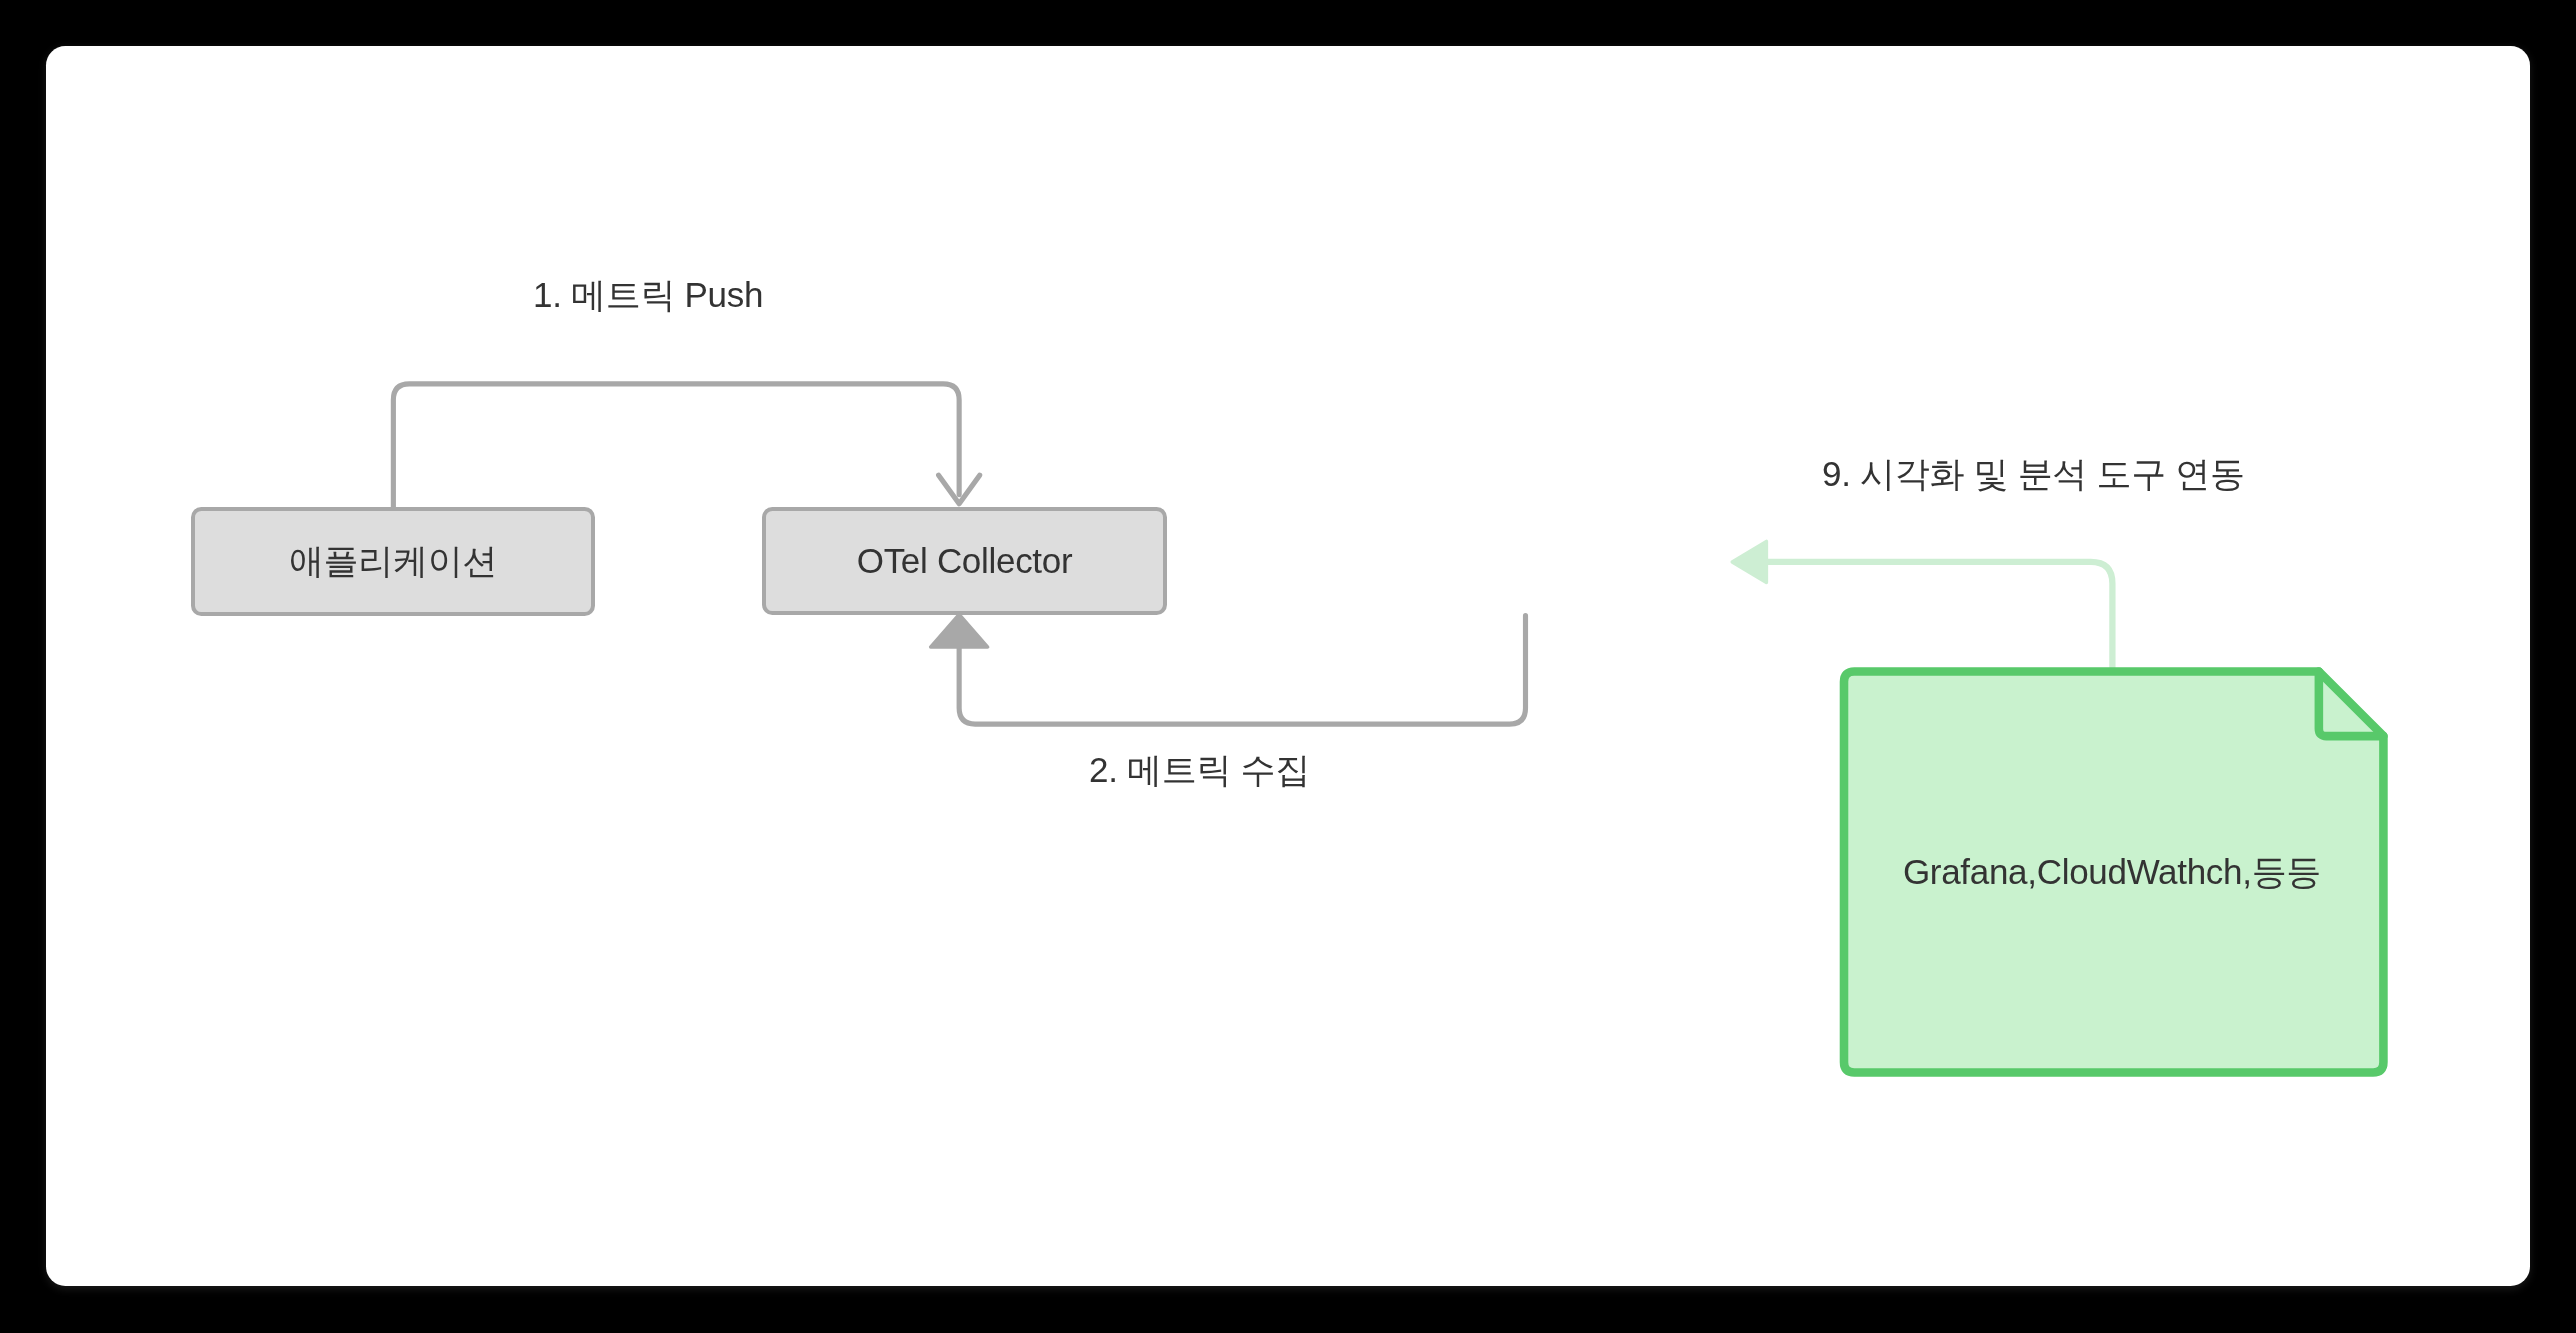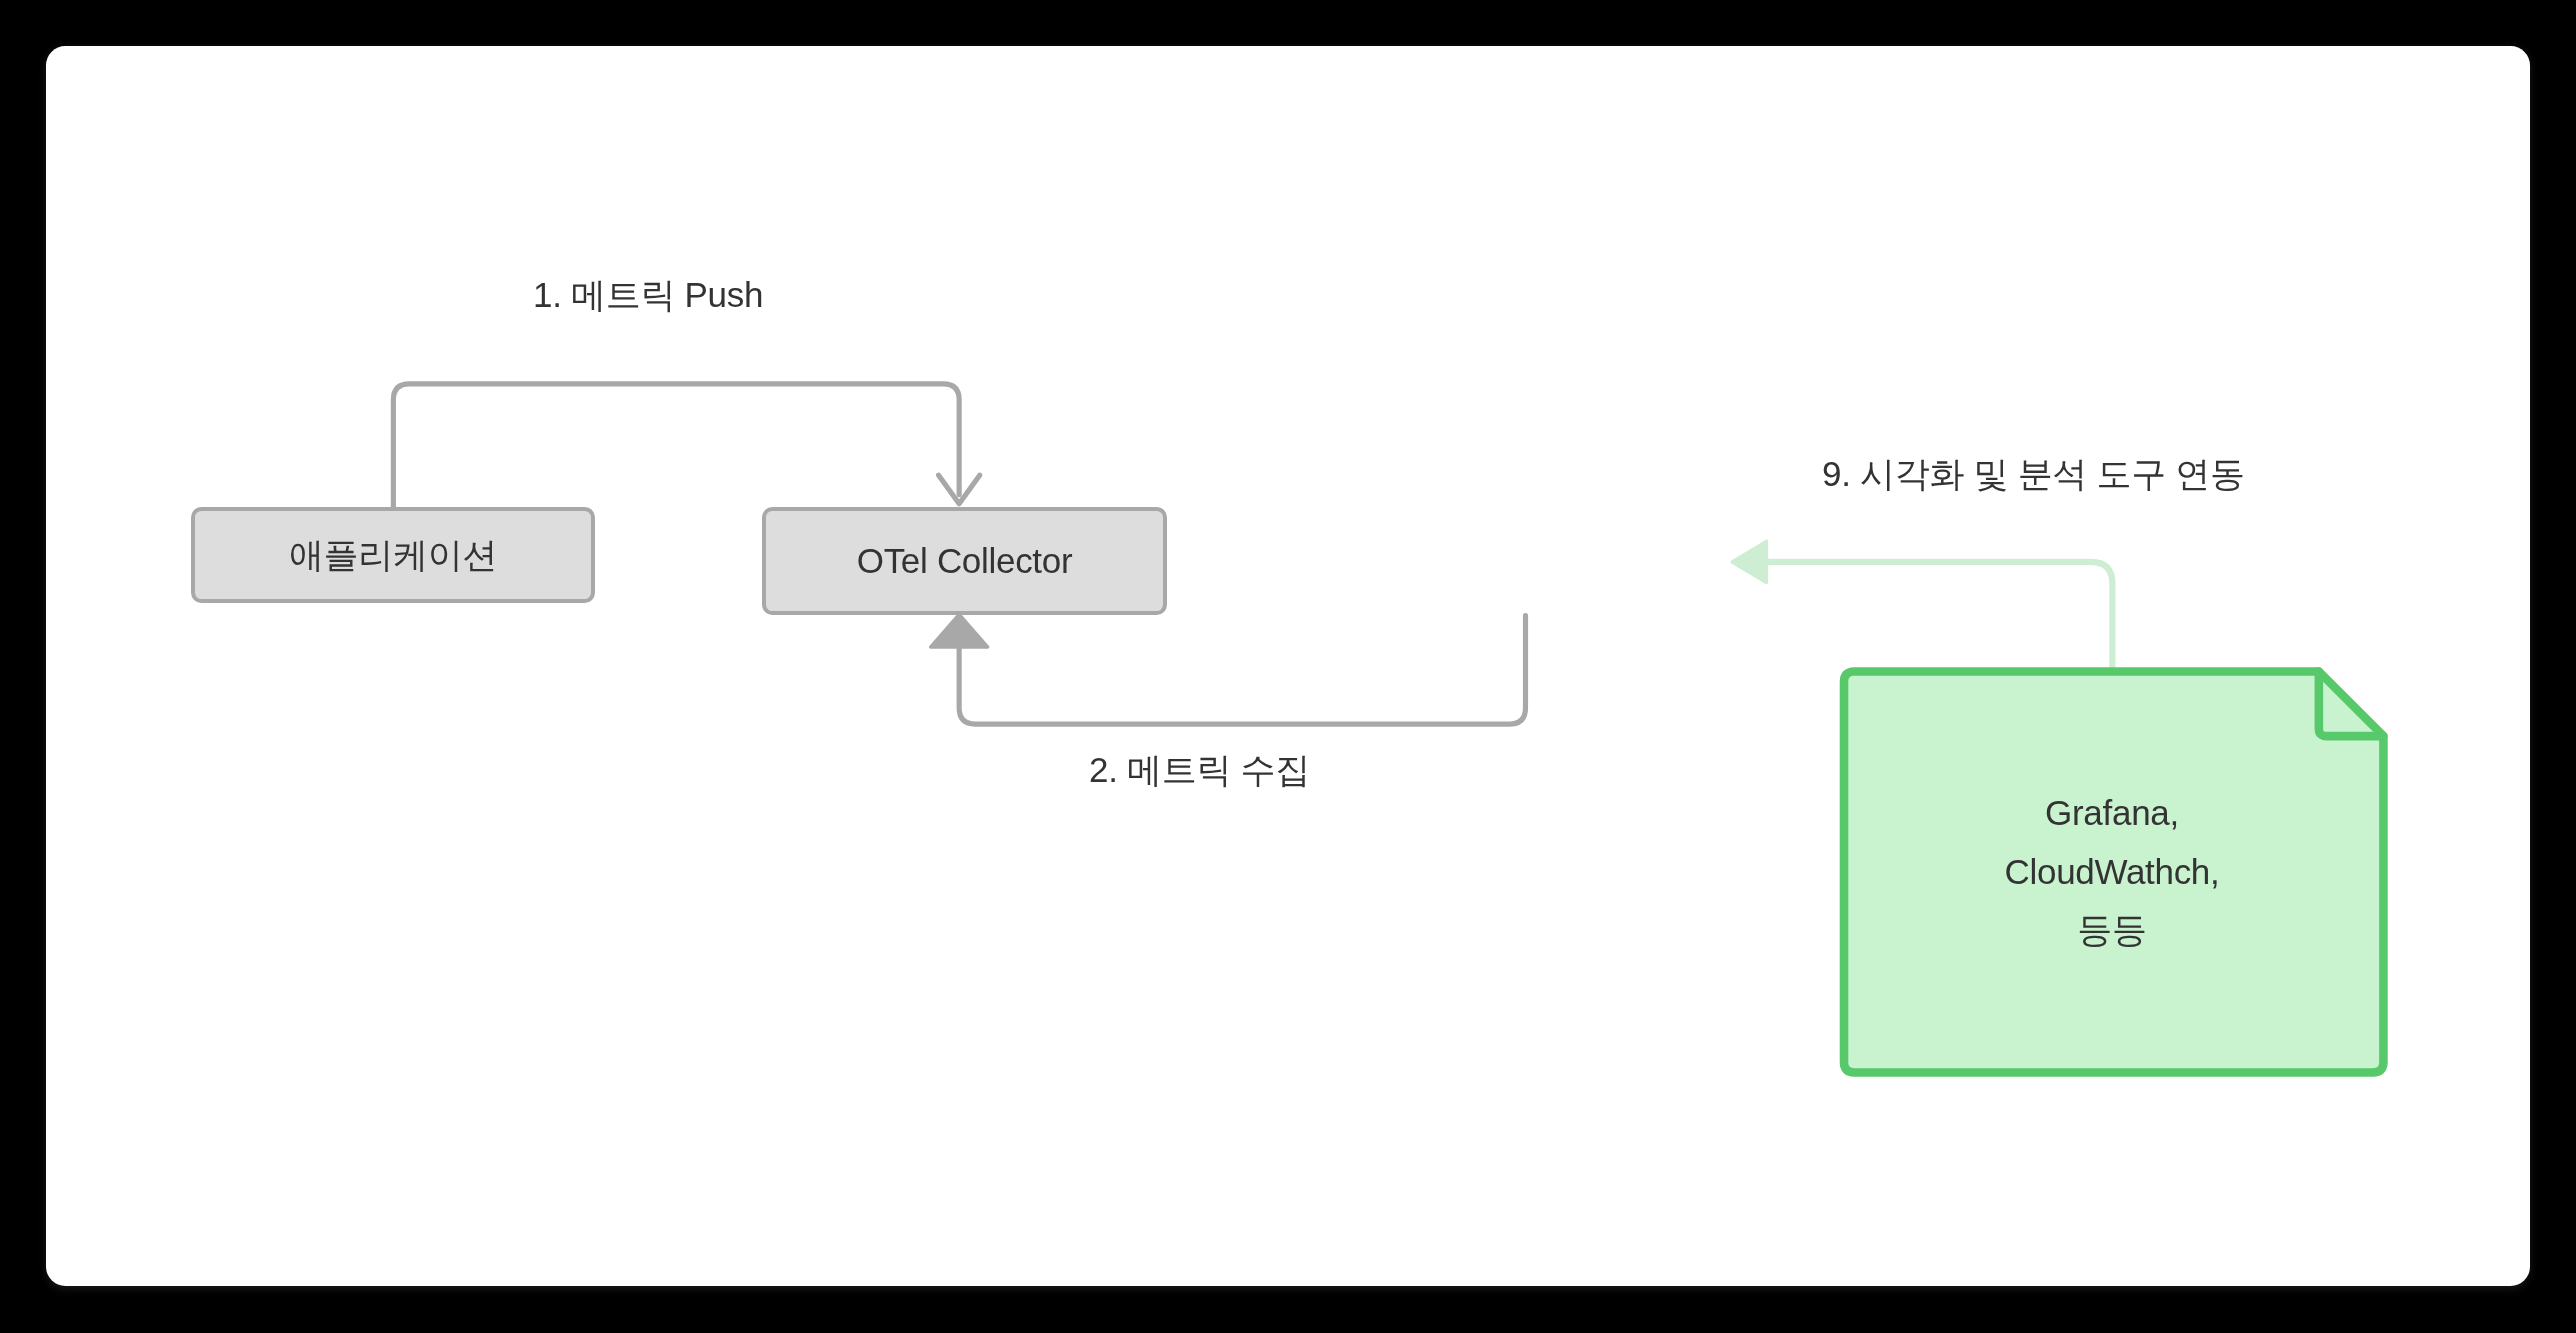--- a/index.html
+++ b/index.html
@@ -54,21 +54,21 @@
     display: flex;
     align-items: center;
     justify-content: center;
     color: #333333;
     font-size: 35px;
     line-height: 1.15;
     letter-spacing: -0.3px;
     white-space: nowrap;
   }
 
-  #node-app       { left: 191px;  top: 507px; width: 404px; height: 96px; }
+  #node-app       { left: 191px;  top: 507px; width: 404px; height: 109px; }
   #node-collector { left: 756px; top: 507px; width: 405px; height: 108px; margin-left: 6px; }
   #node-prometheus{ left: 1325px; top: 507px; width: 404px; height: 108px; }
 
   
   #node-note {
     position: absolute;
     left: 1836px;
     top: 667px;
     width: 552px;
     height: 410px;
@@ -77,21 +77,21 @@
     position: absolute;
     inset: 0;
     width: 100%;
     height: 100%;
     display: block;
   }
   #node-note .note-text {
     position: absolute;
     inset: 0;
     display: flex;
-    flex-direction: column;
+    flex-direction: row;
     align-items: center;
     justify-content: center;
     color: #333333;
     font-size: 35px;
     line-height: 1.68;
     text-align: center;
     letter-spacing: -0.3px;
   }
 
   

